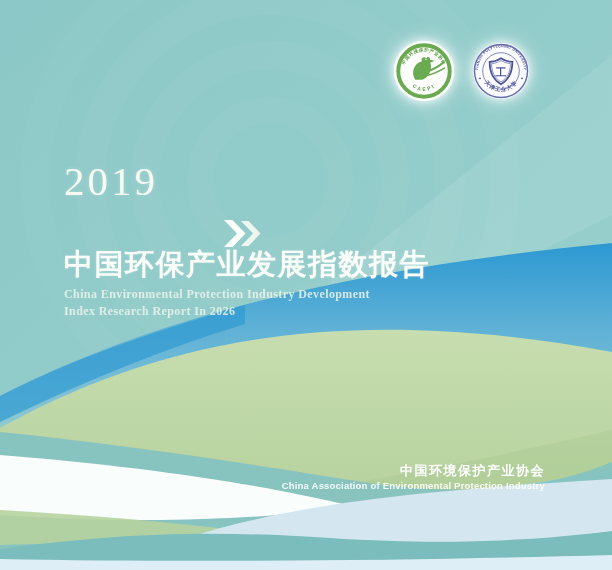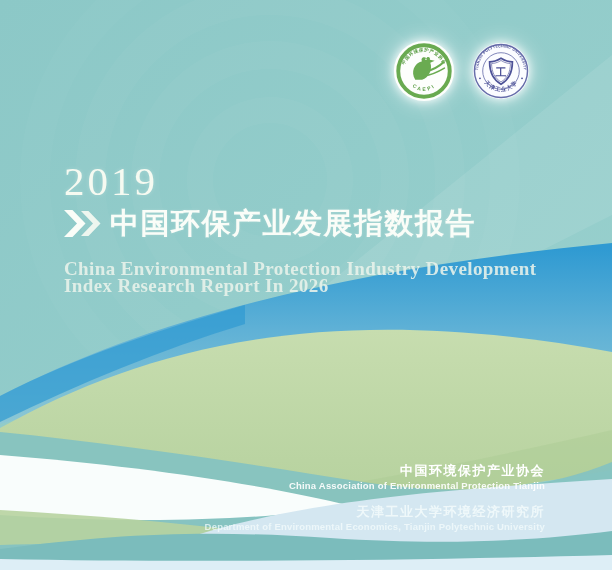--- a/index.html
+++ b/index.html
@@ -14,28 +14,28 @@
   .logo{position:absolute;filter:drop-shadow(0 0 5px rgba(255,255,255,.95)) drop-shadow(0 0 10px rgba(255,255,255,.55));}
   #logo-caepi{left:390px;top:37px;width:68px;height:68px;}
   #logo-tjpu{left:469px;top:39px;width:64px;height:64px;}
 
   
   .title-block{position:absolute;left:64px;top:160px;color:#f8fbf4;font-family:Liberation Serif, serif;}
   .year{
     font-size:41px;font-weight:500;letter-spacing:3px;color:#f6faf1;
     line-height:42px;text-shadow:0 0 4px rgba(255,255,255,.25);
   }
-  .title-row{display:flex;align-items:center;margin-top:4px;}
+  .title-row{display:flex;align-items:center;margin-top:18px;flex-direction:column;}
   .chevrons{width:40px;height:27px;margin-right:6px;flex:0 0 auto;}
   .title-zh{
     font-size:29px;font-weight:600;letter-spacing:1.5px;color:#fafdf8;
     line-height:34px;white-space:nowrap;text-shadow:0 0 3px rgba(255,255,255,.2);
   }
   .title-en{
-    margin-top:20px;font-size:19px;font-weight:bold;letter-spacing:.4px;
+    margin-top:5px;font-size:12px;font-weight:bold;letter-spacing:.4px;
     line-height:17px;color:rgba(233,242,235,.88);
   }
 
   
   .publishers{position:absolute;right:67px;top:463px;text-align:right;color:#fff;}
   .pub-zh{font-size:13px;font-weight:bold;letter-spacing:1.5px;line-height:16px;}
   .pub-en{font-size:9.5px;font-weight:bold;letter-spacing:.2px;line-height:13px;opacity:.92;}
   .pub-group{margin-bottom:12px;}
   .pub-group.second{color:rgba(245,252,252,.8);}
 </style>
@@ -148,21 +148,17 @@
     </div>
     <div class="title-en">
       <div>China Environmental Protection Industry Development</div>
       <div>Index Research Report In 2026</div>
     </div>
   </div>
 
   <div class="publishers">
     <div class="pub-group">
       <div class="pub-zh">中国环境保护产业协会</div>
-      <div class="pub-en">China Association of Environmental Protection Tianjin</div>
-    </div>
-    <div class="pub-group second">
-      <div class="pub-zh">天津工业大学环境经济研究所</div>
-      <div class="pub-en">Department of Environmental Economics, Tianjin Polytechnic University</div>
+      <div class="pub-en">China Association of Environmental Protection Industry</div>
     </div>
   </div>
 
 </div>
 
 </body></html>

